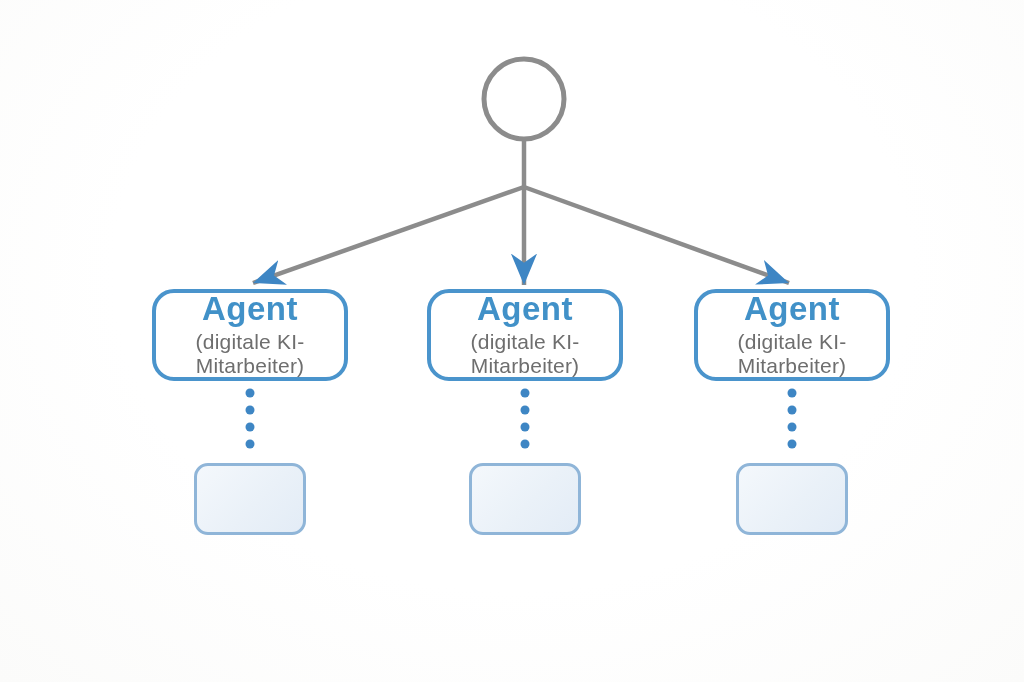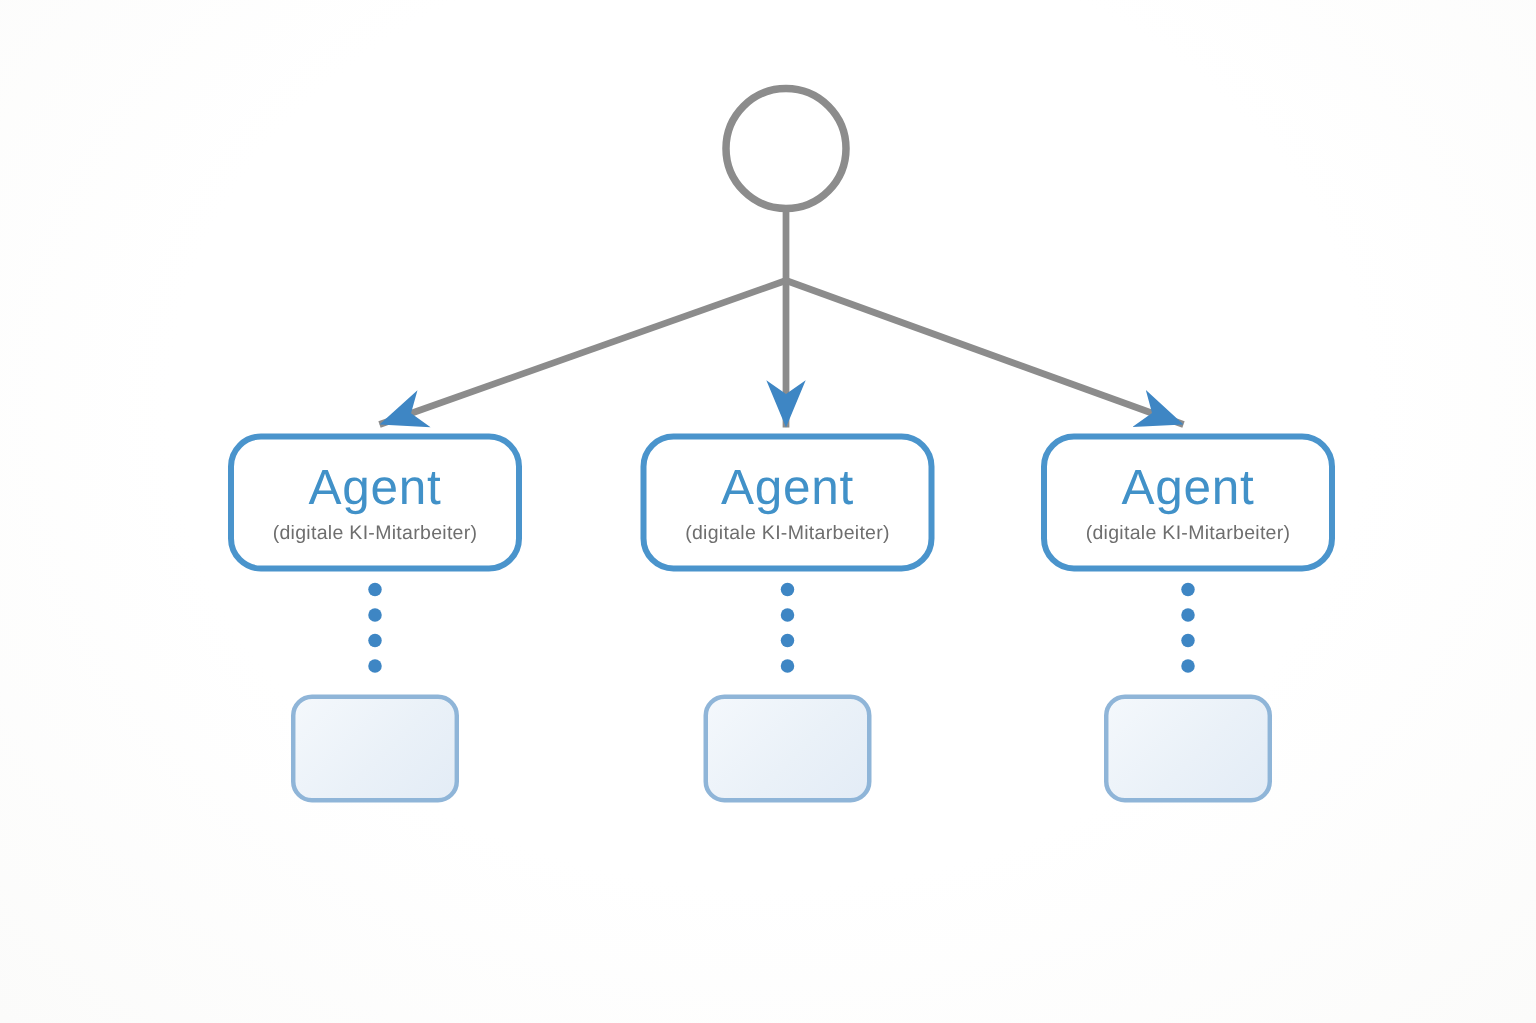--- a/index.html
+++ b/index.html
@@ -40,27 +40,27 @@
     align-items: center;
     justify-content: center;
     text-align: center;
   }
   .agent-box.pos-1 { left: 152px; }
   .agent-box.pos-2 { left: 427px; }
   .agent-box.pos-3 { left: 694px; }
   .agent-title {
     color: #4191c8;
     font-size: 33px;
-    font-weight: normal;
+    font-weight: bold;
     line-height: 1.05;
     letter-spacing: 0.5px;
   }
   .agent-subtitle {
     color: #6e6e6e;
-    font-size: 13px;
+    font-size: 21px;
     margin-top: 4px;
     letter-spacing: 0.2px;
   }
   .task-box {
     position: absolute;
     top: 463px;
     width: 112px;
     height: 72px;
     box-sizing: border-box;
     border: 3px solid #8fb5d8;

